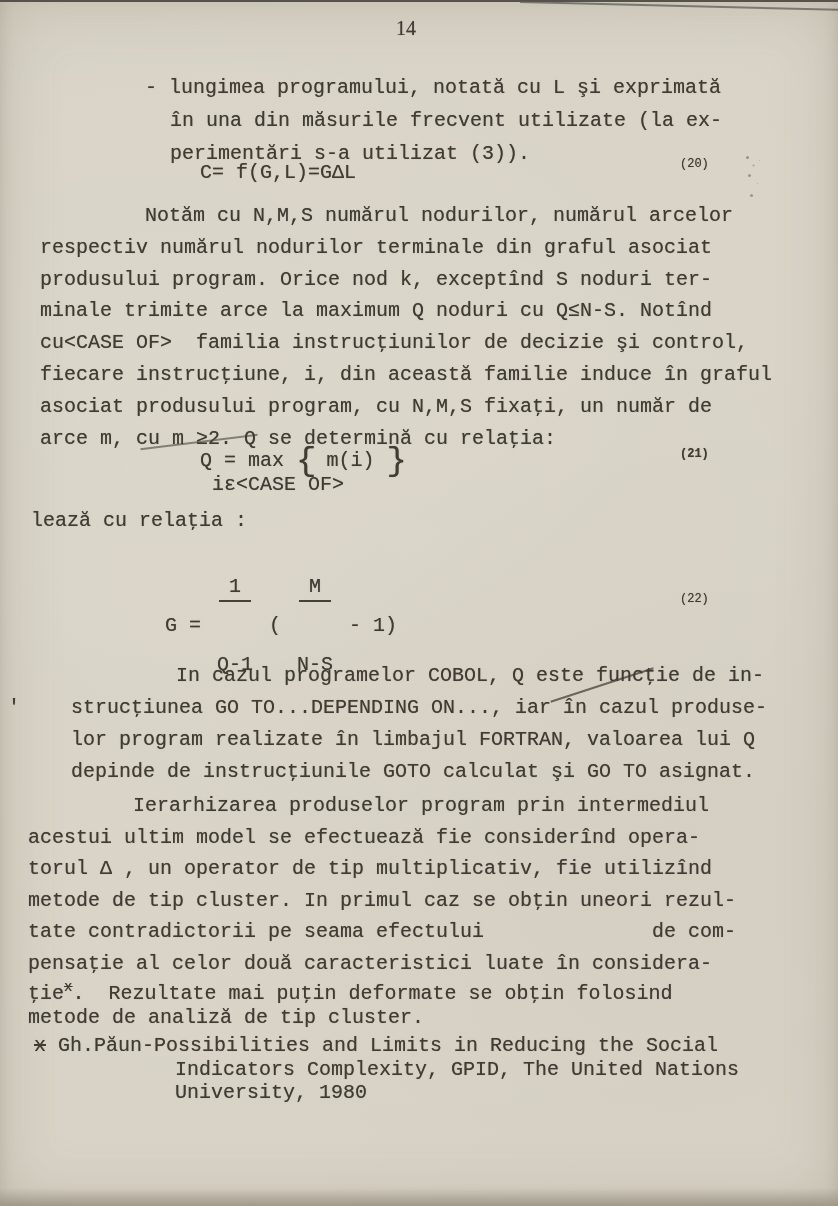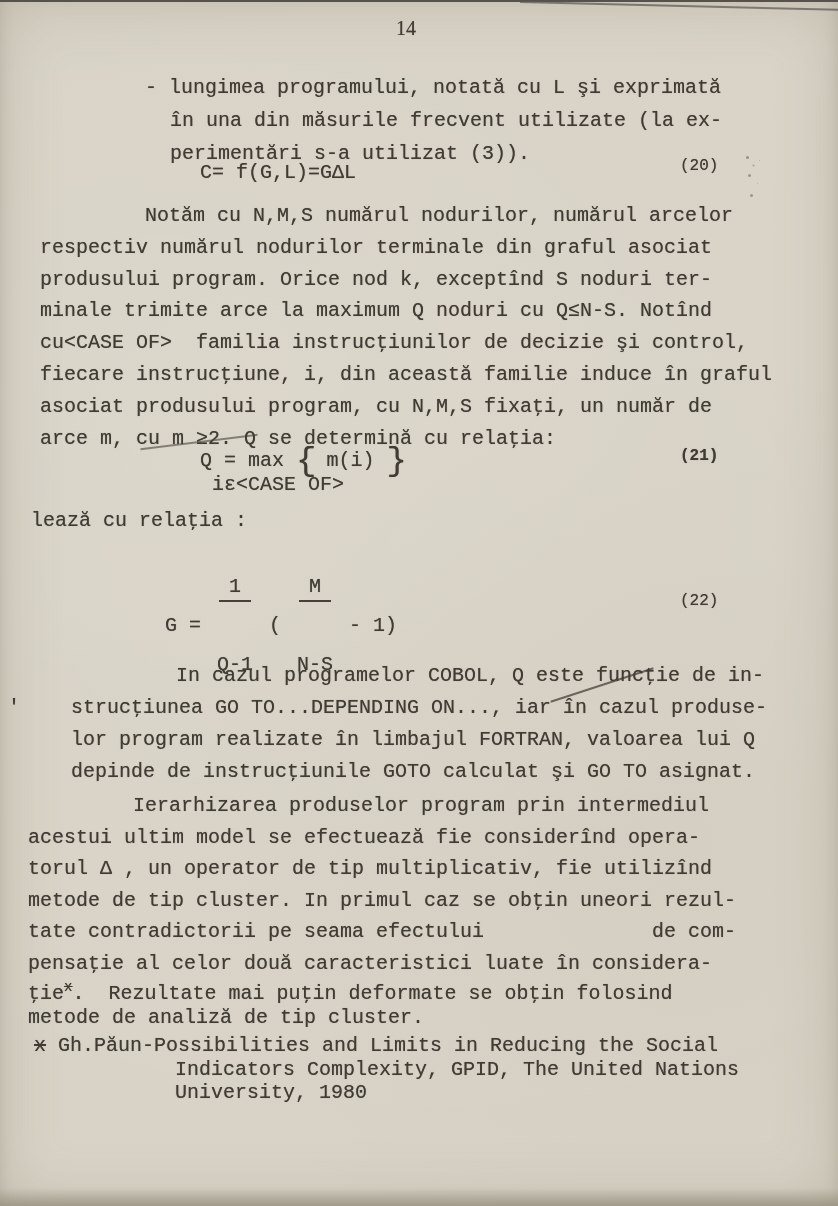--- a/index.html
+++ b/index.html
@@ -25,21 +25,21 @@
     white-space:pre;
     text-shadow:0 0 0.7px rgba(62,58,50,0.65);
   }
   .line{white-space:pre;}
   
   .indent-first .line:first-child{padding-left:105px;}
   .hang .line:not(:first-child){padding-left:25px;}
   .lh318{line-height:31.8px;}
   .lh315{line-height:31.5px;}
   
-  .eq-num{position:absolute;font-size:16px;text-shadow:0 0 0.7px rgba(62,58,50,0.65);}
+  .eq-num{position:absolute;font-size:12px;text-shadow:0 0 0.7px rgba(62,58,50,0.65);}
   .brace{font-size:34px;vertical-align:-4px;letter-spacing:-2px;}
   .eq22-row{display:flex;align-items:center;gap:14px;}
   .frac{display:inline-flex;flex-direction:column;align-items:center;line-height:24px;}
   .frac .fnum{padding:0 10px 1px;border-bottom:2px solid #45413a;margin-bottom:3px;}
   .frac .fden{padding:0 2px;margin-top:48px;}
   .sup{font-size:14px;vertical-align:8px;}
   .struck{text-decoration:line-through;}
   
   .scan-top{position:absolute;top:0;left:0;width:100%;height:2px;background:#55524c;}
   .scan-top2{position:absolute;top:5px;left:520px;width:330px;height:2px;background:rgba(95,92,85,0.75);transform:rotate(1.4deg);}

